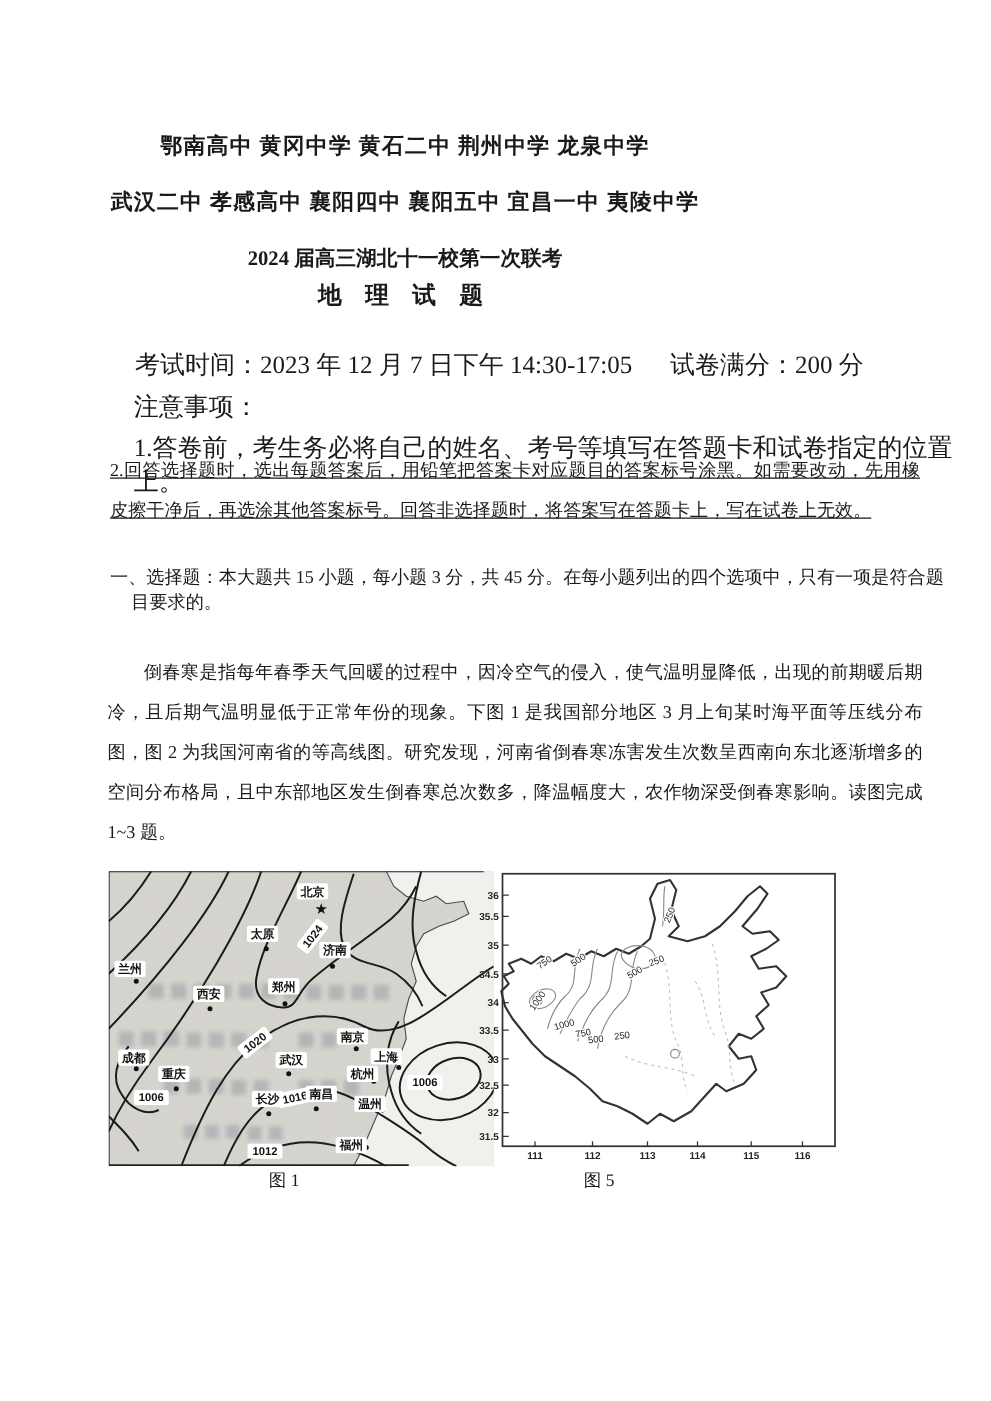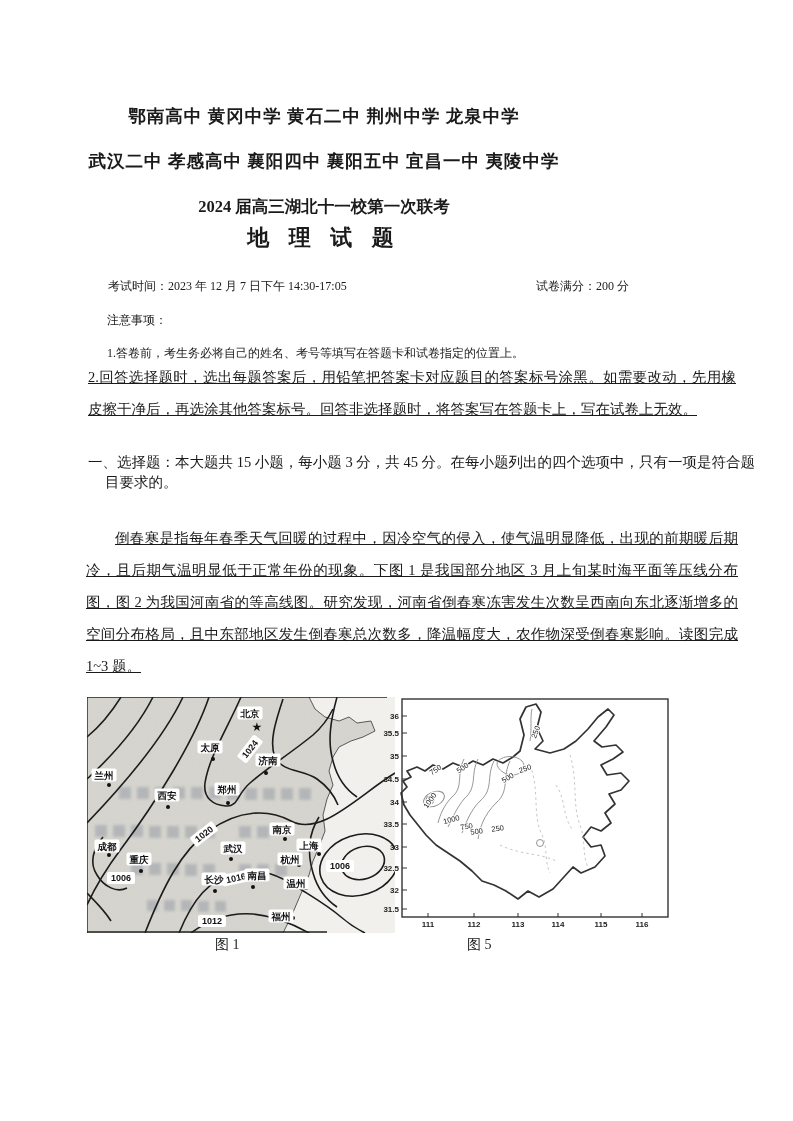--- a/index.html
+++ b/index.html
@@ -5,23 +5,23 @@
   html,body{margin:0;padding:0;}
   body{
     width:793px;height:1121px;position:relative;background:#ffffff;
     font-family:"Liberation Serif","DejaVu Serif",serif;color:#1a1a1a;
     overflow:hidden;
   }
   .abs{position:absolute;}
   .center{left:0;width:648px;text-align:center;}
   .hdr{font-size:17.5px;font-weight:700;letter-spacing:1px;}
   .hdr3{font-size:16.5px;font-weight:700;}
-  .big-title{font-size:22px;font-weight:700;letter-spacing:7px;}
+  .big-title{font-size:19px;font-weight:700;letter-spacing:7px;}
   .body-txt{font-size:14.5px;line-height:32px;text-align:justify;}
-  .meta{font-size:12px;}
+  .meta{font-size:20px;}
   .hanging{padding-left:17px;text-indent:-17px;}
   .indent2{text-indent:2em;}
   .caption{font-size:14px;}
   svg text{font-family:"Liberation Sans","DejaVu Sans",sans-serif;}
 </style>
 </head>
 <body>
 
 <div class="abs center hdr" style="top:104px;">鄂南高中 黄冈中学 黄石二中 荆州中学 龙泉中学</div>
 <div class="abs center hdr" style="top:149px;">武汉二中 孝感高中 襄阳四中 襄阳五中 宜昌一中 夷陵中学</div>
@@ -30,21 +30,21 @@
 
 <div class="abs meta" style="top:278px;left:108px;">考试时间：2023 年 12 月 7 日下午 14:30-17:05</div>
 <div class="abs meta" style="top:278px;left:536px;">试卷满分：200 分</div>
 
 <div class="abs meta" style="top:312px;left:107px;">注意事项：</div>
 <div class="abs meta" style="top:345px;left:107px;">1.答卷前，考生务必将自己的姓名、考号等填写在答题卡和试卷指定的位置上。</div>
 <div class="abs body-txt" style="top:361px;left:88px;width:648px;text-decoration:underline;">2.回答选择题时，选出每题答案后，用铅笔把答案卡对应题目的答案标号涂黑。如需要改动，先用橡皮擦干净后，再选涂其他答案标号。回答非选择题时，将答案写在答题卡上，写在试卷上无效。</div>
 
 <div class="abs body-txt hanging" style="top:452px;left:88px;width:650px;line-height:20px;">一、选择题：本大题共 15 小题，每小题 3 分，共 45 分。在每小题列出的四个选项中，只有一项是符合题目要求的。</div>
 
-<div class="abs body-txt indent2" style="top:522px;left:86px;width:652px;text-decoration:underline;">倒春寒是指每年春季天气回暖的过程中，因冷空气的侵入，使气温明显降低，出现的前期暖后期冷，且后期气温明显低于正常年份的现象。下图 1 是我国部分地区 3 月上旬某时海平面等压线分布图，图 2 为我国河南省的等高线图。研究发现，河南省倒春寒冻害发生次数呈西南向东北逐渐增多的空间分布格局，且中东部地区发生倒春寒总次数多，降温幅度大，农作物深受倒春寒影响。读图完成 1~3 题。</div>
+<div class="abs body-txt indent2" style="top:522px;left:86px;width:652px;">倒春寒是指每年春季天气回暖的过程中，因冷空气的侵入，使气温明显降低，出现的前期暖后期冷，且后期气温明显低于正常年份的现象。下图 1 是我国部分地区 3 月上旬某时海平面等压线分布图，图 2 为我国河南省的等高线图。研究发现，河南省倒春寒冻害发生次数呈西南向东北逐渐增多的空间分布格局，且中东部地区发生倒春寒总次数多，降温幅度大，农作物深受倒春寒影响。读图完成 1~3 题。</div>
 
 <svg class="abs" style="left:87px;top:697px;" width="308" height="236" viewBox="0 0 308 236">
   <defs>
     <filter id="grain" x="0" y="0" width="100%" height="100%">
       <feTurbulence type="fractalNoise" baseFrequency="0.9" numOctaves="2" result="n"></feTurbulence>
       <feColorMatrix in="n" type="matrix" values="0 0 0 0 0.45  0 0 0 0 0.45  0 0 0 0 0.43  0 0 0 0.35 0"></feColorMatrix>
     </filter>
     <filter id="bleed" x="-20%" y="-20%" width="140%" height="140%">
       <feGaussianBlur stdDeviation="1.8"></feGaussianBlur>
     </filter>

